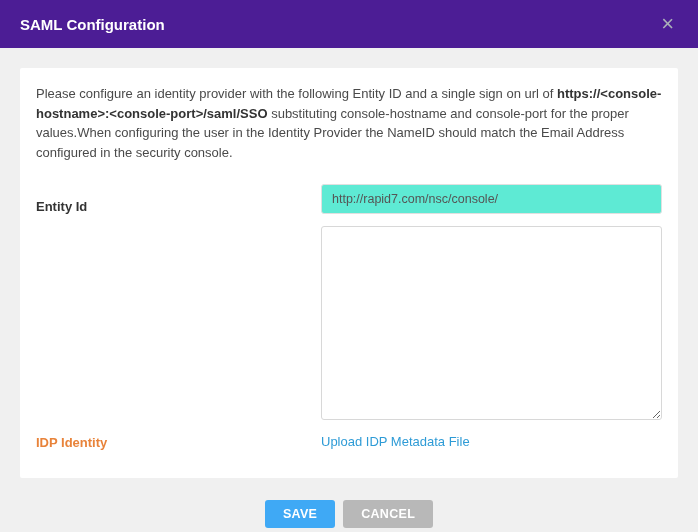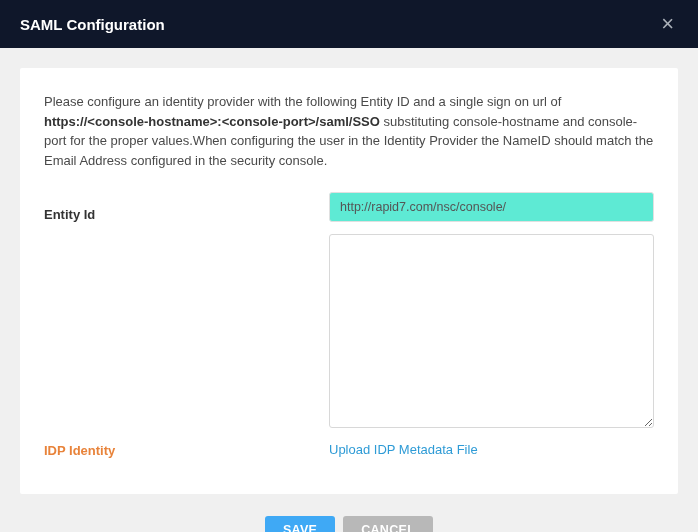--- a/index.html
+++ b/index.html
@@ -8,21 +8,21 @@
       padding: 0;
     }
     body {
       font-family: -apple-system, BlinkMacSystemFont, "Segoe UI", Arial, sans-serif;
       background: #f5f5f5;
       width: 698px;
       height: 532px;
       overflow: hidden;
     }
     .modal-header {
-      background: #0f172a;
+      background: #4c1d95;
       color: #ffffff;
       padding: 15px 20px;
       display: flex;
       justify-content: space-between;
       align-items: center;
       height: 48px;
     }
     .modal-title {
       font-size: 15px;
       font-weight: 600;
@@ -35,21 +35,21 @@
       background: none;
       border: none;
       padding: 0 4px;
     }
     .modal-body-wrapper {
       background: #f0f0f0;
       padding: 20px 20px 10px 20px;
     }
     .modal-body {
       background: #ffffff;
-      padding: 24px;
+      padding: 16px;
       border-radius: 2px;
     }
     .description {
       font-size: 13px;
       color: #4a4a4a;
       line-height: 1.5;
       margin-bottom: 22px;
     }
     .description strong {
       font-weight: 700;

